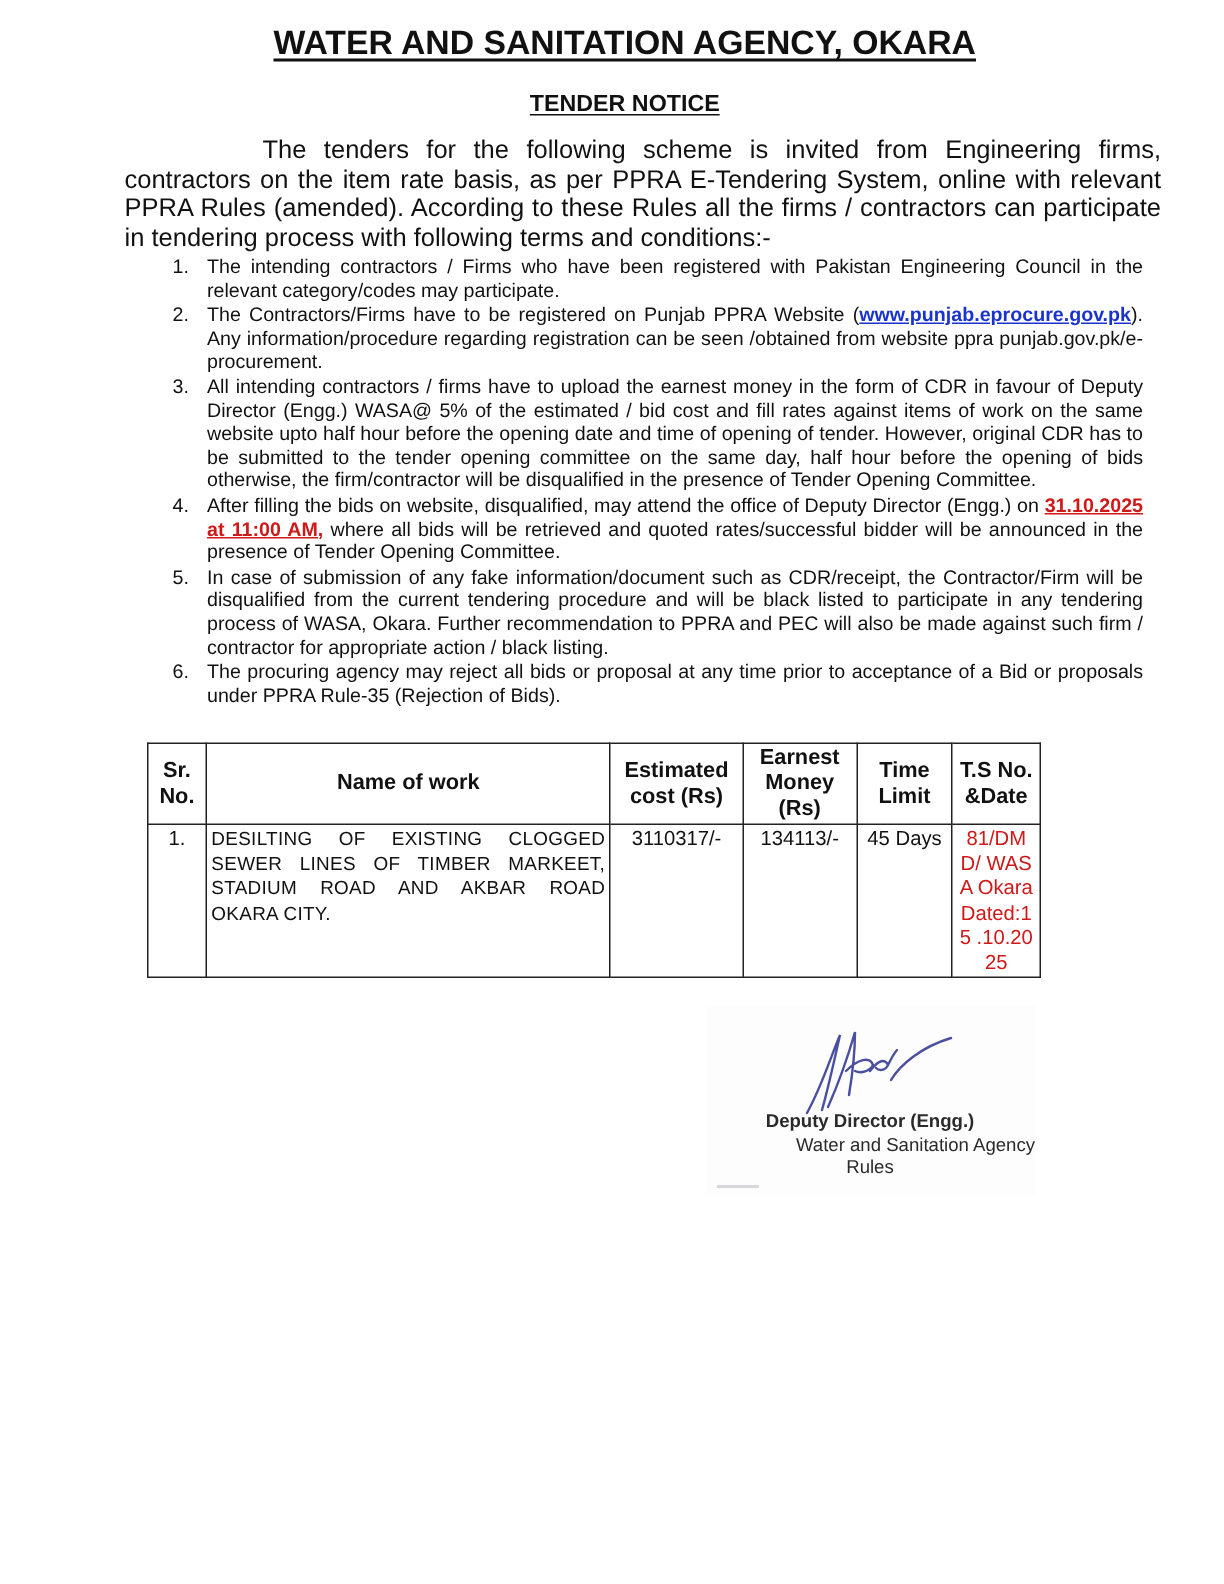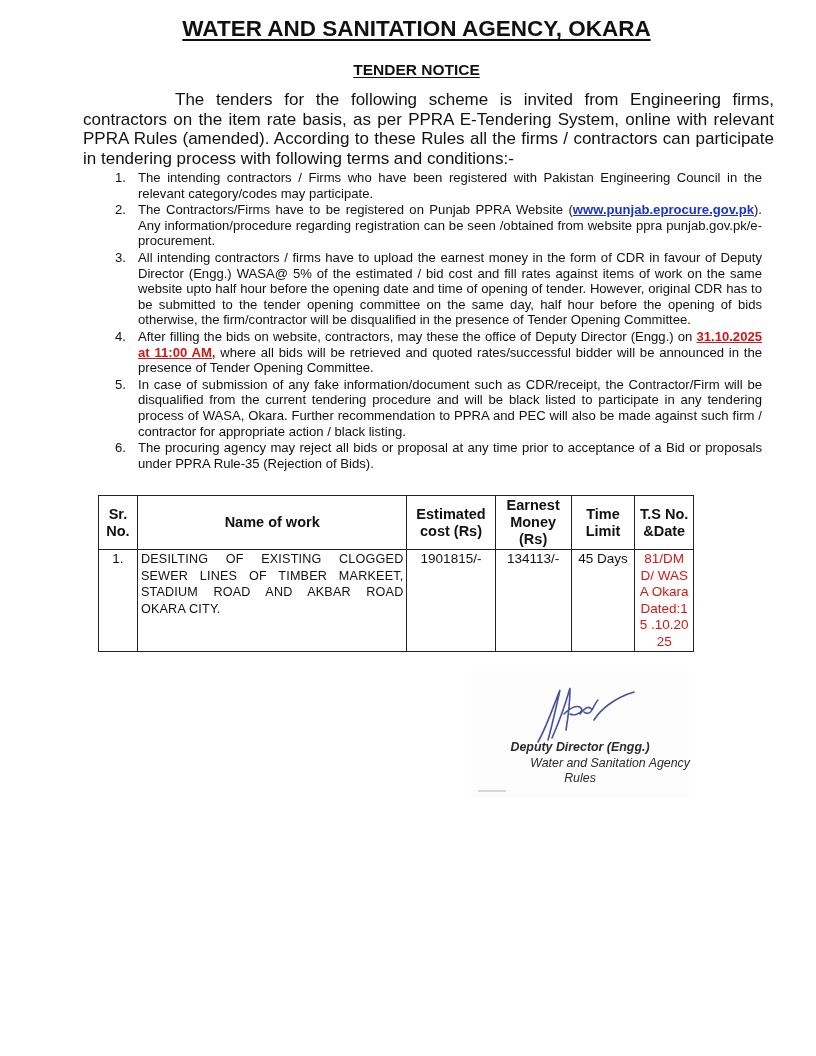--- a/index.html
+++ b/index.html
@@ -50,21 +50,20 @@
   .c-earnest { width: 73px; text-align: center; }
   .c-time { width: 62px; text-align: center; }
   .c-ts { width: 54px; text-align: center; }
   td.c-name { font-weight: normal; text-align: justify; padding: 2px 6px; font-size: 12.6px; letter-spacing: 0.2px; }
   td.c-time { font-weight: normal; padding-top: 3px; }
   td.c-ts { color: #d01818; font-size: 13.5px; line-height: 16px; padding: 1px 1px; word-break: break-all; }
 
   .signature-block {
     position: absolute; left: 470px; top: 670px; width: 220px; height: 128px;
     background: #fdfdfd;
-    font-style: italic;
   }
   .sig-svg { position: absolute; left: 60px; top: 14px; }
   .sig-title {
     position: absolute; left: 0; top: 70px; width: 220px; text-align: center;
     font-weight: bold; font-size: 12.4px; color: #2a2a2a;
   }
   .sig-org {
     position: absolute; left: 0; top: 86px; width: 220px; text-align: right;
     font-size: 12.4px; color: #2a2a2a;
   }
@@ -92,21 +91,21 @@
   <li>
     <span class="num">2.</span>
     <span>The Contractors/Firms have to be registered on Punjab PPRA Website (</span><a class="link">www.punjab.eprocure.gov.pk</a><span>). Any information/procedure regarding registration can be seen /obtained from website ppra punjab.gov.pk/e-procurement.</span>
   </li>
   <li>
     <span class="num">3.</span>
     <span>All intending contractors / firms have to upload the earnest money in the form of CDR in favour of Deputy Director (Engg.) WASA@ 5% of the estimated / bid cost and fill rates against items of work on the same website upto half hour before the opening date and time of opening of tender. However, original CDR has to be submitted to the tender opening committee on the same day, half hour before the opening of bids otherwise, the firm/contractor will be disqualified in the presence of Tender Opening Committee.</span>
   </li>
   <li>
     <span class="num">4.</span>
-    <span>After filling the bids on website, contractors, may these the office of Deputy Director (Engg.) on </span><span class="date-highlight">31.10.2025 at 11:00 AM,</span><span> where all bids will be retrieved and quoted rates/successful bidder will be announced in the presence of Tender Opening Committee.</span>
+    <span>After filling the bids on website, disqualified, may attend the office of Deputy Director (Engg.) on </span><span class="date-highlight">31.10.2025 at 11:00 AM,</span><span> where all bids will be retrieved and quoted rates/successful bidder will be announced in the presence of Tender Opening Committee.</span>
   </li>
   <li>
     <span class="num">5.</span>
     <span>In case of submission of any fake information/document such as CDR/receipt, the Contractor/Firm will be disqualified from the current tendering procedure and will be black listed to participate in any tendering process of WASA, Okara. Further recommendation to PPRA and PEC will also be made against such firm / contractor for appropriate action / black listing.</span>
   </li>
   <li>
     <span class="num">6.</span>
     <span>The procuring agency may reject all bids or proposal at any time prior to acceptance of a Bid or proposals under PPRA Rule-35 (Rejection of Bids).</span>
   </li>
 </ol>
@@ -119,21 +118,21 @@
       <th class="c-cost">Estimated cost (Rs)</th>
       <th class="c-earnest">Earnest Money (Rs)</th>
       <th class="c-time">Time Limit</th>
       <th class="c-ts">T.S No. &amp;Date</th>
     </tr>
   </thead>
   <tbody>
     <tr>
       <td class="c-sr">1.</td>
       <td class="c-name">DESILTING OF EXISTING CLOGGED SEWER LINES OF TIMBER MARKEET, STADIUM ROAD AND AKBAR ROAD OKARA CITY.</td>
-      <td class="c-cost">1901815/-</td>
+      <td class="c-cost">3110317/-</td>
       <td class="c-earnest">134113/-</td>
       <td class="c-time">45 Days</td>
       <td class="c-ts">81/DMD/ WASA Okara Dated:15 .10.2025</td>
     </tr>
   </tbody>
 </table>
 
 <div class="signature-block">
   <svg class="sig-svg" width="110" height="62" viewBox="0 0 110 62">
     <path d="M8 58 C 18 40, 24 20, 30 6 C 26 24, 22 42, 18 56 M22 54 C 30 36, 36 18, 40 4 C 40 20, 38 34, 36 46 M34 30 C 42 22, 50 20, 52 26 C 50 30, 44 32, 40 30 M50 30 C 56 22, 60 22, 62 26 C 60 30, 56 30, 54 28 M62 26 C 64 22, 66 18, 68 16 M64 36 C 70 26, 84 14, 104 8" fill="none" stroke="#4a4fa0" stroke-width="1.6" stroke-linecap="round"></path>

